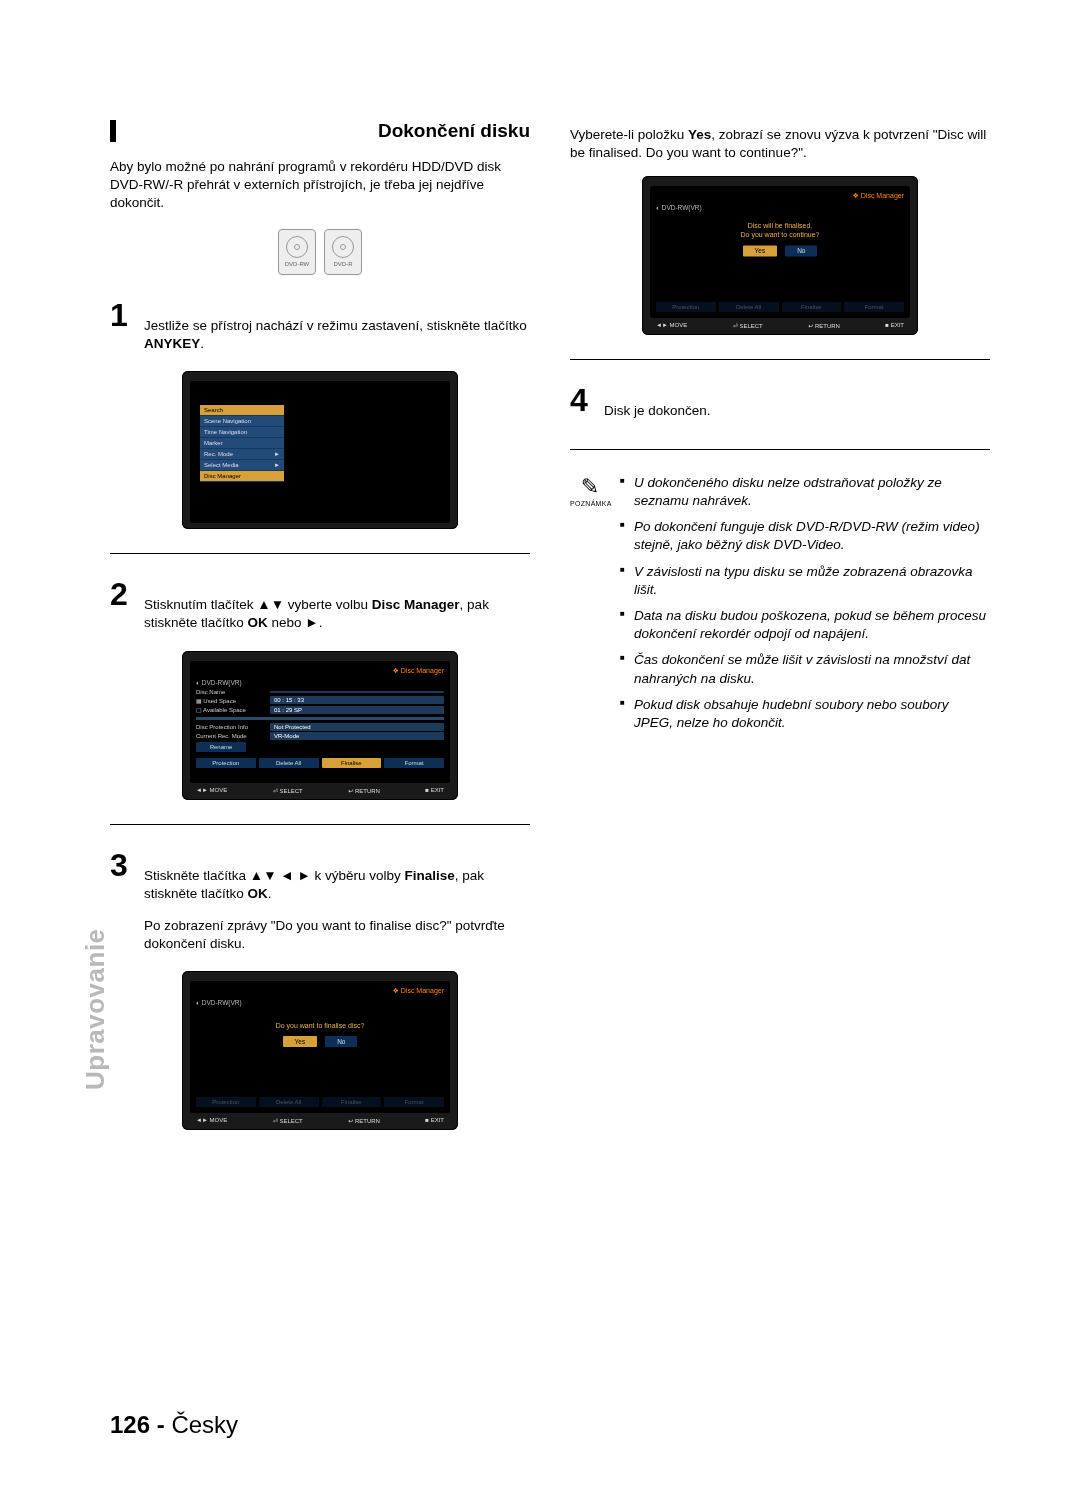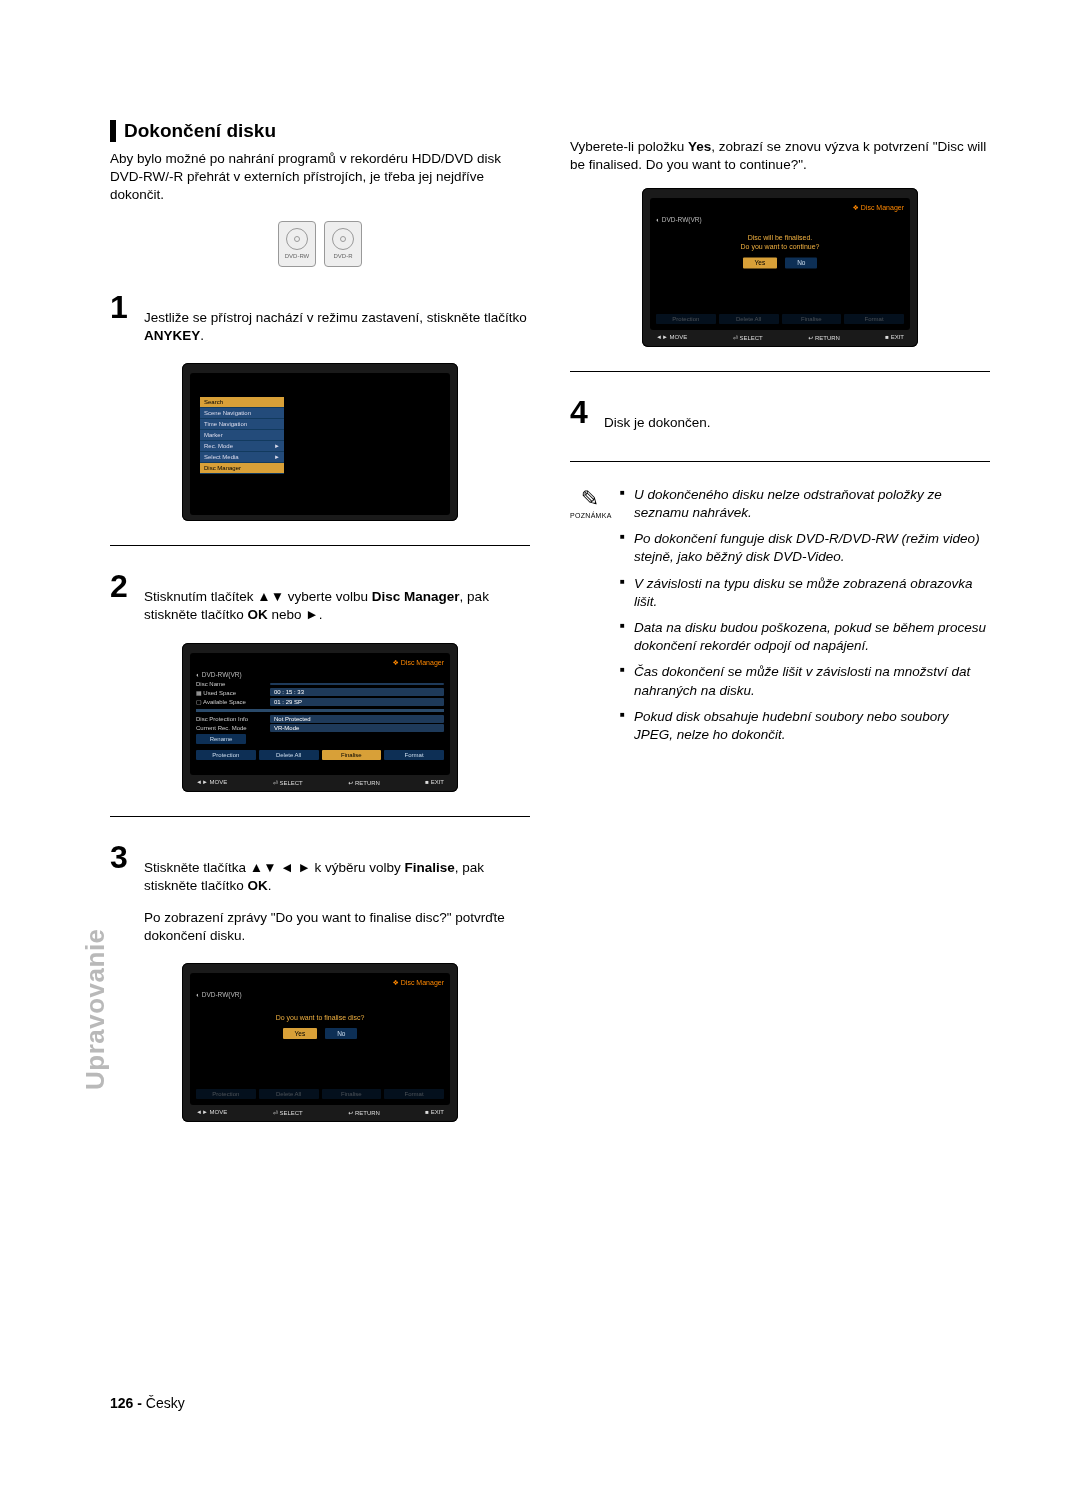--- a/index.html
+++ b/index.html
@@ -1,19 +1,19 @@
 <!DOCTYPE html>
 <html><head>
 <meta charset="utf-8">
 <style>
   html,body{margin:0;padding:0;background:#fff;font-family:Arial,Helvetica,sans-serif;color:#000;}
   .page{width:1080px;height:1487px;position:relative;box-sizing:border-box;padding:120px 90px 60px 110px;}
   .cols{display:flex;gap:40px;}
   .col{flex:1;min-width:0;}
-  .h-bar{display:flex;align-items:center;margin-bottom:8px;}
+  .h-bar{display:flex;align-items:center;margin-bottom:16px;justify-content:space-between;}
   .h-bar .bar{width:6px;height:22px;background:#000;margin-right:8px;}
   .h-bar h2{font-size:19px;font-weight:bold;margin:0;}
   p,li{font-size:13.5px;line-height:1.35;}
   .intro{margin:0 0 16px 0;}
   .disc-icons{display:flex;justify-content:center;gap:8px;margin:10px 0 24px;}
   .dicon{width:36px;height:44px;border:1px solid #999;border-radius:4px;display:flex;flex-direction:column;align-items:center;justify-content:center;font-size:6px;color:#666;background:#eee;}
   .dicon .circ{width:20px;height:20px;border:1px solid #999;border-radius:50%;position:relative;margin-bottom:3px;}
   .dicon .circ::after{content:"";position:absolute;left:50%;top:50%;width:4px;height:4px;border:1px solid #999;border-radius:50%;transform:translate(-50%,-50%);}
   .step{display:flex;gap:10px;margin-bottom:10px;}
   .step-num{font-size:32px;font-weight:bold;line-height:1;min-width:24px;}
@@ -44,21 +44,21 @@
   .dialog .db{background:#0d2f55;color:#cde;padding:2px 12px;font-size:6.5px;border-radius:1px;}
   .dialog .db.sel{background:#d8a038;color:#000;}
   .note-block{display:flex;gap:10px;margin-top:12px;}
   .note-icon{width:40px;flex:none;text-align:center;}
   .note-icon .sym{font-size:22px;}
   .note-icon .lbl{font-size:7px;letter-spacing:0.3px;}
   .note-list{flex:1;margin:0;padding:0;list-style:none;font-style:italic;}
   .note-list li{position:relative;padding-left:14px;margin-bottom:8px;}
   .note-list li::before{content:"■";position:absolute;left:0;top:2px;font-size:8px;}
   .side-label{position:absolute;left:80px;top:1090px;transform:rotate(-90deg);transform-origin:left top;font-size:26px;font-weight:bold;color:#b9b9b9;letter-spacing:0.5px;}
-  .footer{position:absolute;left:110px;bottom:76px;font-size:14px;}
+  .footer{position:absolute;left:110px;bottom:48px;font-size:24px;}
   .footer b{font-weight:bold;}
 </style>
 </head>
 <body>
 
 <div class="page">
   <div class="side-label">Upravovanie</div>
 
   <div class="cols">
 
@@ -206,21 +206,21 @@
         <div class="foot-row">
           <span>◄► <span>MOVE</span></span>
           <span>⏎ <span>SELECT</span></span>
           <span>↩ <span>RETURN</span></span>
           <span>■ <span>EXIT</span></span>
         </div>
       </div>
     </div>
 
     <div class="col">
-      <p style="margin-top:18px;">
+      <p style="margin-top:6px;">
         <span>Vyberete-li položku </span><b>Yes</b><span>, zobrazí se znovu výzva k potvrzení "Disc will be finalised. Do you want to continue?".</span>
       </p>
 
       <div class="screen">
         <div class="screen-inner" style="min-height:120px;">
           <div class="hdr-row">
               <span class="hdr-diamond">❖ <span>Disc Manager</span></span>
             </div>
           <div class="breadcrumb">◐ <span>DVD-RW(VR)</span></div>
           <div class="dialog">

